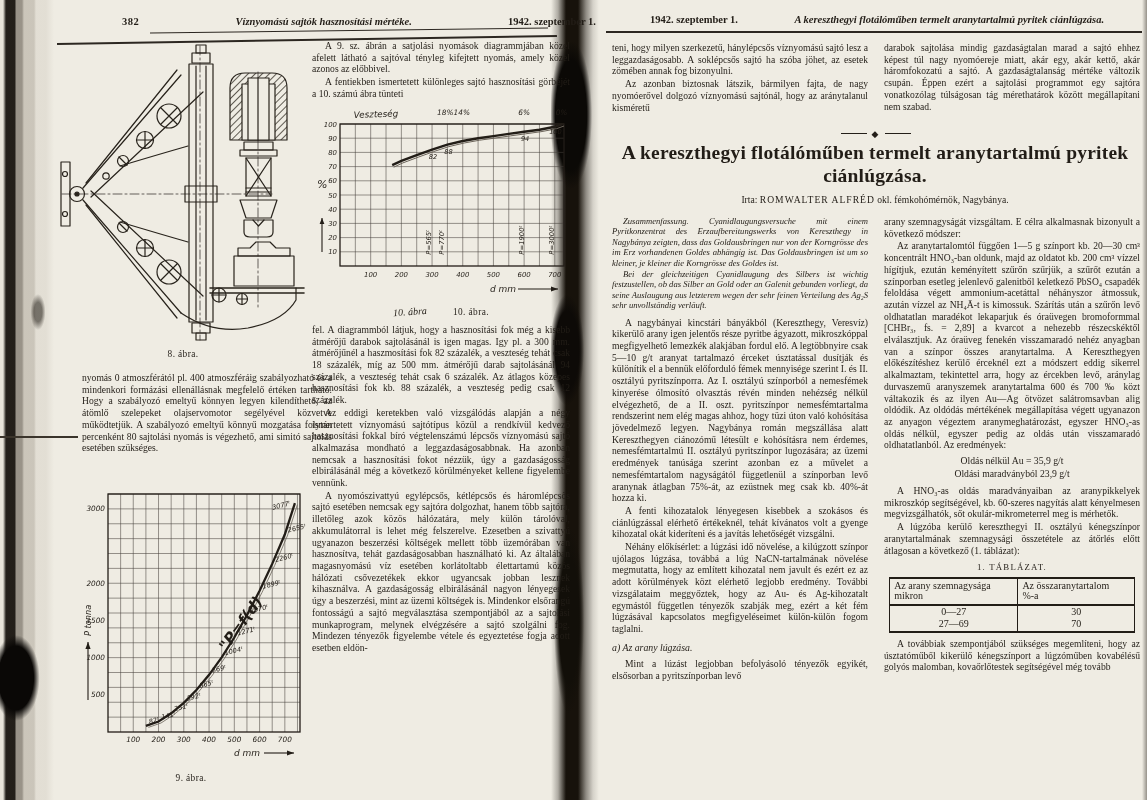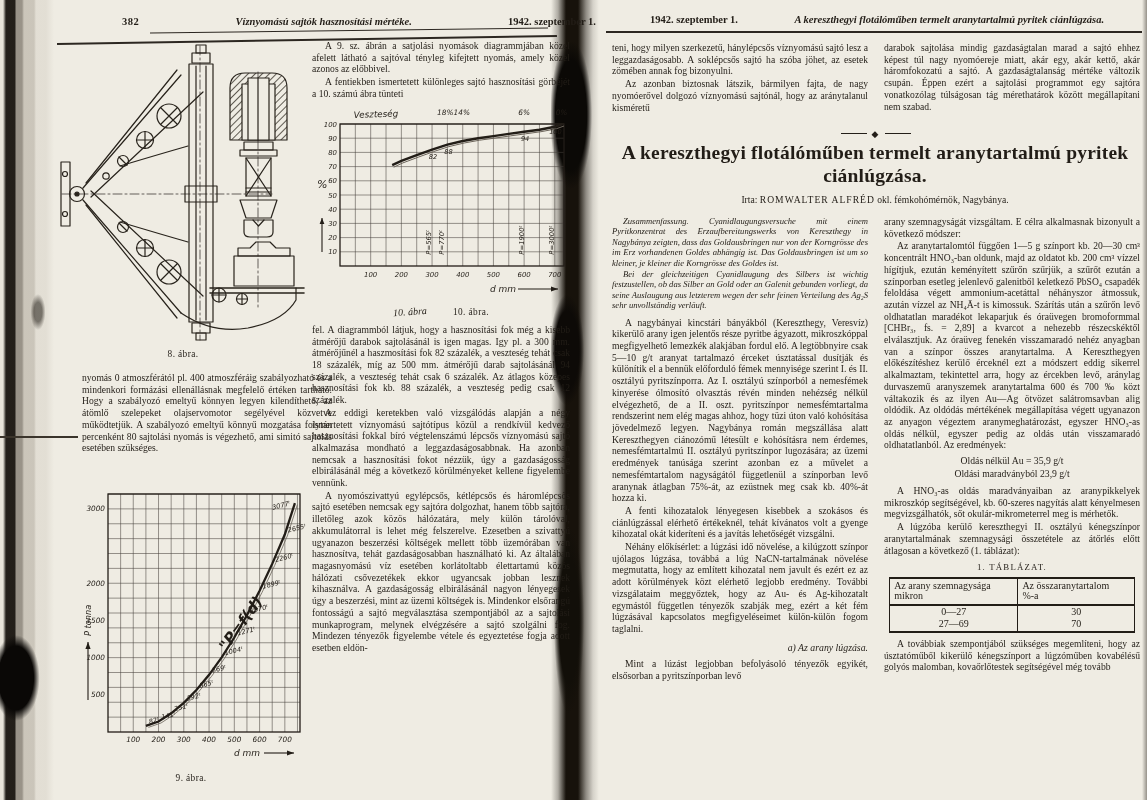--- a/index.html
+++ b/index.html
@@ -35,21 +35,21 @@
   .pg-title{font-style:italic;font-weight:700;}
   .rule{position:absolute;background:#2c2721;}
 
   
   .col{position:absolute;text-align:justify;font-size:9.6px;line-height:11.7px;}
   .p{text-indent:13px;margin:0 0 1px 0;}
   .p.cont{text-indent:0;}
   .caption{text-align:center;font-size:9.3px;margin:3px 0 2px 0;letter-spacing:.4px;}
   .summary{font-size:8.6px;line-height:10.4px;}
   .summary .p{text-indent:11px;}
-  .sec-head{text-align:right;font-style:italic;font-size:9.8px;margin:7px 0 5px 0;text-indent:0;}
+  .sec-head{text-align:left;font-style:italic;font-size:9.8px;margin:7px 0 5px 0;text-indent:0;}
   .results{text-align:center;font-size:9.7px;line-height:12.5px;margin:4px 0 5px 0;}
 
   
   .art-title{position:absolute;text-align:center;font-weight:700;font-size:19.5px;line-height:23px;
     letter-spacing:.2px;}
   .byline{position:absolute;text-align:center;font-size:9.6px;}
   .byline .author{letter-spacing:1px;}
   .divider{position:absolute;text-align:center;font-size:9px;color:#241f19;letter-spacing:2px;}
   .divider .dash{display:inline-block;width:26px;border-top:1px solid #241f19;vertical-align:3px;margin:0 5px;}
 

